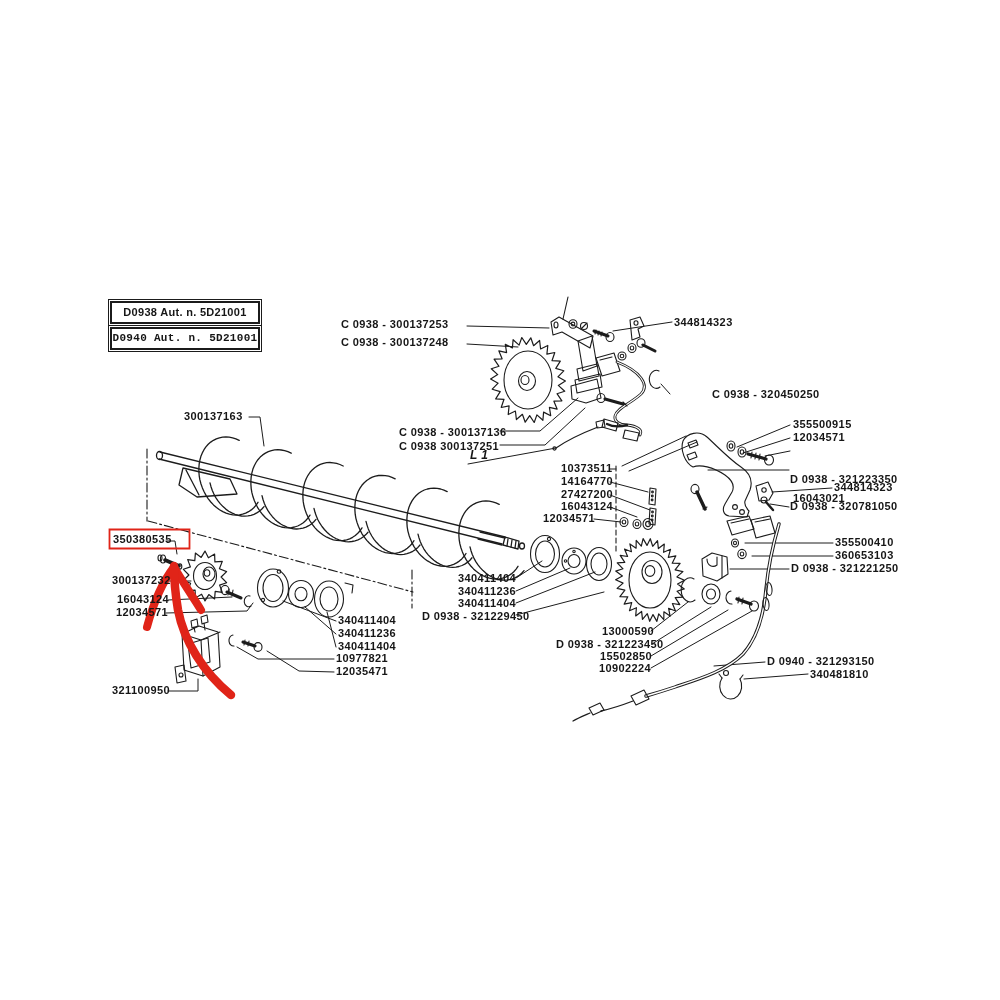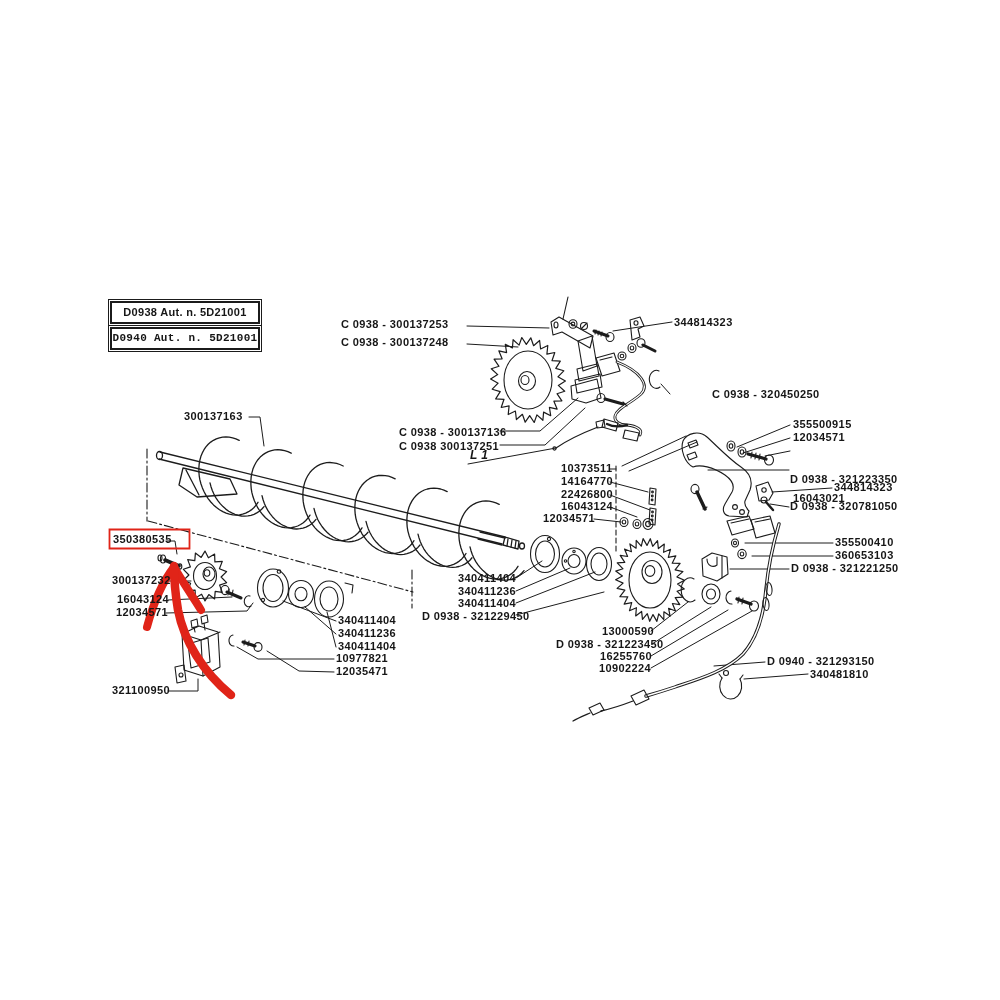--- a/index.html
+++ b/index.html
@@ -294,39 +294,39 @@
       <div class="plabel" style="left: 341px; top: 318px;">C 0938 - 300137253</div>
       <div class="plabel" style="left: 341px; top: 336px;">C 0938 - 300137248</div>
       <div class="plabel" style="left: 674px; top: 316px;">344814323</div>
       <div class="plabel" style="left: 672px; top: 388px; margin-left: 40px;">C 0938 - 320450250</div>
       <div class="plabel" style="left: 399px; top: 426px;">C 0938 - 300137136</div>
       <div class="plabel" style="left: 399px; top: 440px;">C 0938   300137251</div>
       <div class="plabel" style="left: 184px; top: 410px;">300137163</div>
       <div class="plabel it" style="left: 470px; top: 449px;">L 1</div>
       <div class="plabel" style="left: 561px; top: 462px;">10373511</div>
       <div class="plabel" style="left: 561px; top: 475px;">14164770</div>
-      <div class="plabel" style="left: 561px; top: 488px;">22426800</div>
+      <div class="plabel" style="left: 561px; top: 488px;">27427200</div>
       <div class="plabel" style="left: 561px; top: 500px;">16043124</div>
       <div class="plabel" style="left: 543px; top: 512px;">12034571</div>
       <div class="plabel" style="left: 793px; top: 418px;">355500915</div>
       <div class="plabel" style="left: 793px; top: 431px;">12034571</div>
       <div class="plabel" style="left: 793px; top: 444px; margin-top: 48px;">16043021</div>
       <div class="plabel" style="left: 790px; top: 473px;">D 0938 - 321223350</div>
       <div class="plabel" style="left: 834px; top: 481px;">344814323</div>
       <div class="plabel" style="left: 790px; top: 500px;">D 0938 - 320781050</div>
       <div class="plabel" style="left: 835px; top: 536px;">355500410</div>
       <div class="plabel" style="left: 835px; top: 549px;">360653103</div>
       <div class="plabel" style="left: 791px; top: 562px;">D 0938 - 321221250</div>
       <div class="plabel" style="left: 458px; top: 572px;">340411404</div>
       <div class="plabel" style="left: 458px; top: 585px;">340411236</div>
       <div class="plabel" style="left: 458px; top: 597px;">340411404</div>
       <div class="plabel" style="left: 422px; top: 610px;">D 0938 - 321229450</div>
       <div class="plabel" style="left: 602px; top: 625px;">13000590</div>
       <div class="plabel" style="left: 556px; top: 638px;">D 0938 - 321223450</div>
-      <div class="plabel" style="left: 600px; top: 650px;">16255760</div>
+      <div class="plabel" style="left: 600px; top: 650px;">15502850</div>
       <div class="plabel" style="left: 599px; top: 662px;">10902224</div>
       <div class="plabel" style="left: 767px; top: 655px;">D 0940 - 321293150</div>
       <div class="plabel" style="left: 810px; top: 668px;">340481810</div>
       <div class="plabel" style="left: 113px; top: 533px;">350380535</div>
       <div class="plabel" style="left: 112px; top: 574px;">300137232</div>
       <div class="plabel" style="left: 117px; top: 593px;">16043124</div>
       <div class="plabel" style="left: 116px; top: 606px;">12034571</div>
       <div class="plabel" style="left: 112px; top: 684px;">321100950</div>
       <div class="plabel" style="left: 338px; top: 614px;">340411404</div>
       <div class="plabel" style="left: 338px; top: 627px;">340411236</div>

